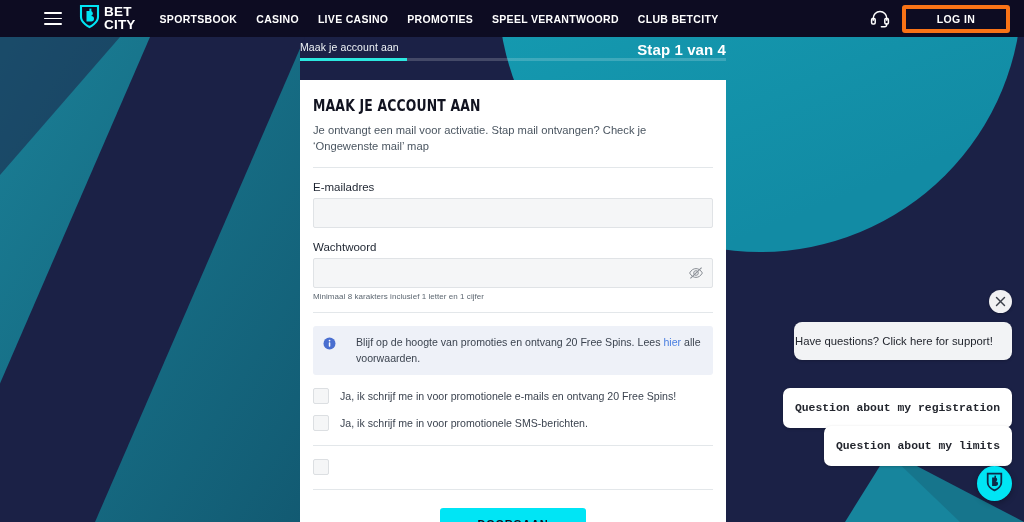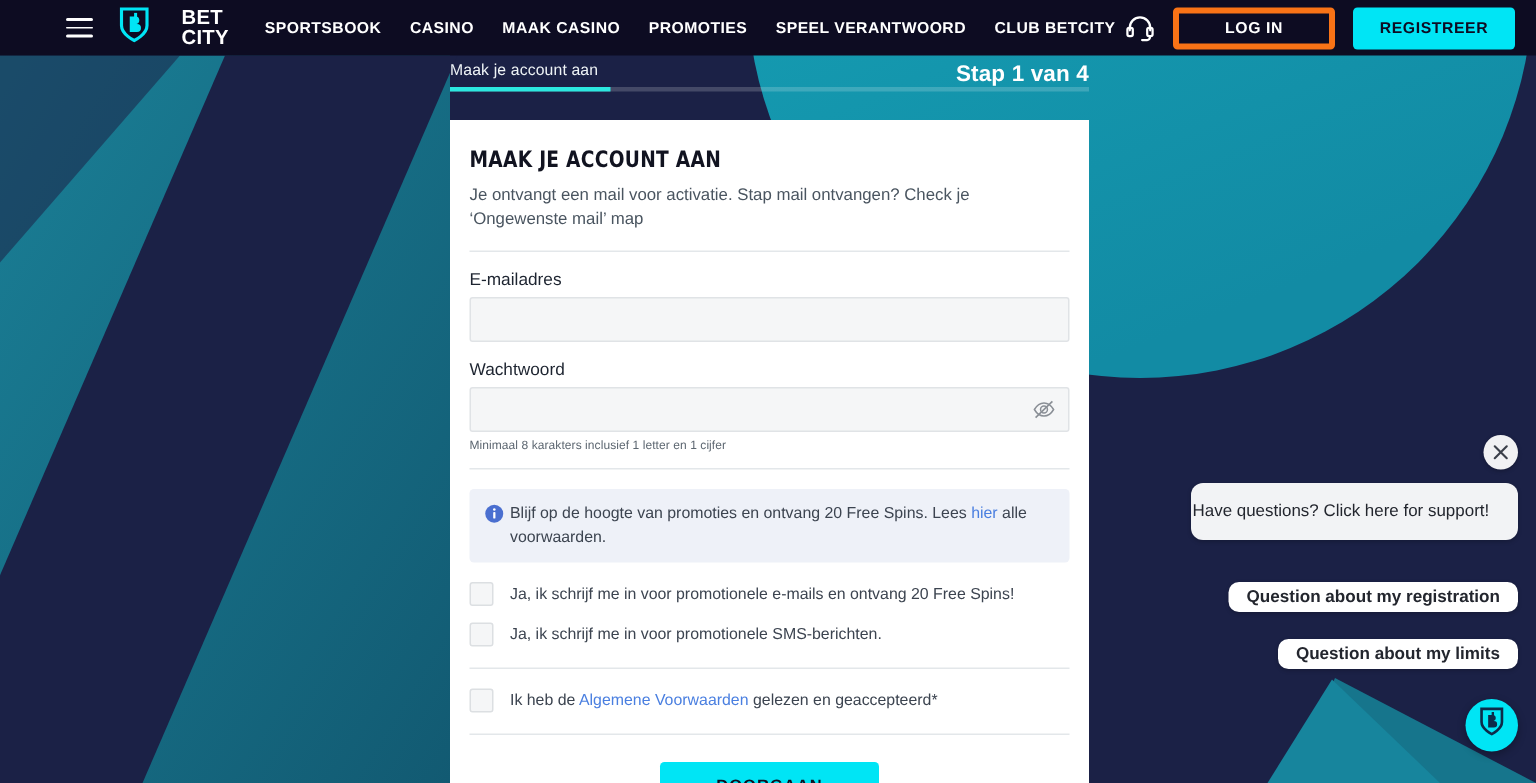--- a/index.html
+++ b/index.html
@@ -31,21 +31,21 @@
   .hamburger {
     width: 18px; height: 13px;
     margin-left: 44px;
     display: flex; flex-direction: column; justify-content: space-between;
     cursor: pointer;
   }
   .hamburger span { display:block; height:1.6px; width:100%; background:#fff; border-radius:1px; }
 
   .logo-wrap {
     margin-left: 17px;
-    display: flex; align-items: center; gap: 21px;
+    display: flex; align-items: center; gap: 4px;
     cursor: pointer;
   }
   .logo-text {
     display:flex; flex-direction:column;
     line-height: 0.92;
     font-weight: 700;
     font-size: 13.5px;
     color: #ffffff;
     letter-spacing: 0.2px;
     font-family: "Liberation Sans", sans-serif;
@@ -187,21 +187,21 @@
   }
 
   .divider2 { height: 1px; background: #e3e7ea; margin-top: 11px; }
 
   
   .info-banner {
     margin-top: 13px;
     background: #eef1f8;
     border-radius: 3px;
     padding: 9px 11px 9px 10px;
-    display: flex; align-items: flex-start; gap: 4px;
+    display: flex; align-items: flex-start; gap: 20px;
   }
   .info-icon { flex: 0 0 auto; margin-top: 1px; }
   .info-text {
     font-size: 10.6px;
     line-height: 1.45;
     color: #3c4450;
   }
   .link-blue { color: #4a7fe0; cursor: pointer; }
 
   
@@ -262,28 +262,28 @@
     padding: 11px 1px;
     font-size: 11.3px;
     line-height: 1.42;
     color: #23262e;
     box-shadow: 0 1px 3px rgba(0,0,0,0.2);
   }
   .qr-btn {
     position: absolute; right: 12px;
     background: #ffffff;
     border: none; border-radius: 7px;
-    padding: 4px 12px;
+    padding: 14px 12px;
     font-size: 11.4px;
     font-weight: 600;
     color: #23262e;
     cursor: pointer;
     box-shadow: 0 1px 3px rgba(0,0,0,0.22);
     white-space: nowrap;
-    font-family: Liberation Sans, sans-serif;
+    font-family: Liberation Mono, monospace;
   }
   #qr1 { top: 98px; }
   #qr2 { top: 136px; }
   .chat-launcher {
     position: absolute; right: 12px; top: 176px;
     width: 35px; height: 35px; border-radius: 50%;
     background: #00e5f5;
     display: flex; align-items: center; justify-content: center;
     cursor: pointer;
     box-shadow: 0 2px 6px rgba(0,0,0,0.3);
@@ -355,37 +355,36 @@
       </span>
       <span class="logo-text">
         <span>BET</span>
         <span>CITY</span>
       </span>
     </div>
 
     <div class="navlinks">
       <span class="navlink">SPORTSBOOK</span>
       <span class="navlink">CASINO</span>
-      <span class="navlink">MAAK CASINO</span>
+      <span class="navlink">LIVE CASINO</span>
       <span class="navlink">PROMOTIES</span>
       <span class="navlink">SPEEL VERANTWOORD</span>
       <span class="navlink">CLUB BETCITY</span>
     </div>
 
     <div class="nav-right">
       <span style="display:flex;align-items:center;">
         <svg width="20" height="19" viewBox="0 0 20 19">
           <path d="M3.2 11.2 V9.4 a6.8 6.8 0 0 1 13.6 0 v1.8" fill="none" stroke="#fff" stroke-width="1.5" stroke-linecap="round"></path>
           <rect x="1.6" y="9.6" width="3.6" height="5.4" rx="1.2" fill="none" stroke="#fff" stroke-width="1.5"></rect>
           <rect x="14.8" y="9.6" width="3.6" height="5.4" rx="1.2" fill="none" stroke="#fff" stroke-width="1.5"></rect>
           <path d="M16.6 15 v0.9 a1.8 1.8 0 0 1 -1.8 1.8 H11.4" fill="none" stroke="#fff" stroke-width="1.5" stroke-linecap="round"></path>
         </svg>
       </span>
       <button class="btn-login">LOG IN</button>
-      <button class="btn-register">REGISTREER</button>
     </div>
   </div>
 
   <div id="stepbar">
     <span class="step-label">Maak je account aan</span>
     <span class="step-count">Stap 1 van 4</span>
     <div class="progress-track">
       <div class="progress-fill" id="progress-fill" style="width: 25%;"></div>
     </div>
   </div>
@@ -435,21 +434,20 @@
 
       <div class="checkrow tight">
         <span class="cbox"></span>
         <span class="ctext">Ja, ik schrijf me in voor promotionele SMS-berichten.</span>
       </div>
 
       <div class="divider3"></div>
 
       <div class="checkrow">
         <span class="cbox"></span>
-        <span class="ctext"><span>Ik heb de </span><span class="link-terms">Algemene Voorwaarden</span><span> gelezen en geaccepteerd*</span></span>
       </div>
 
       <div class="divider3"></div>
 
       <button class="btn-continue">DOORGAAN</button>
     </div>
   </div>
 
   <div id="chat">
 

